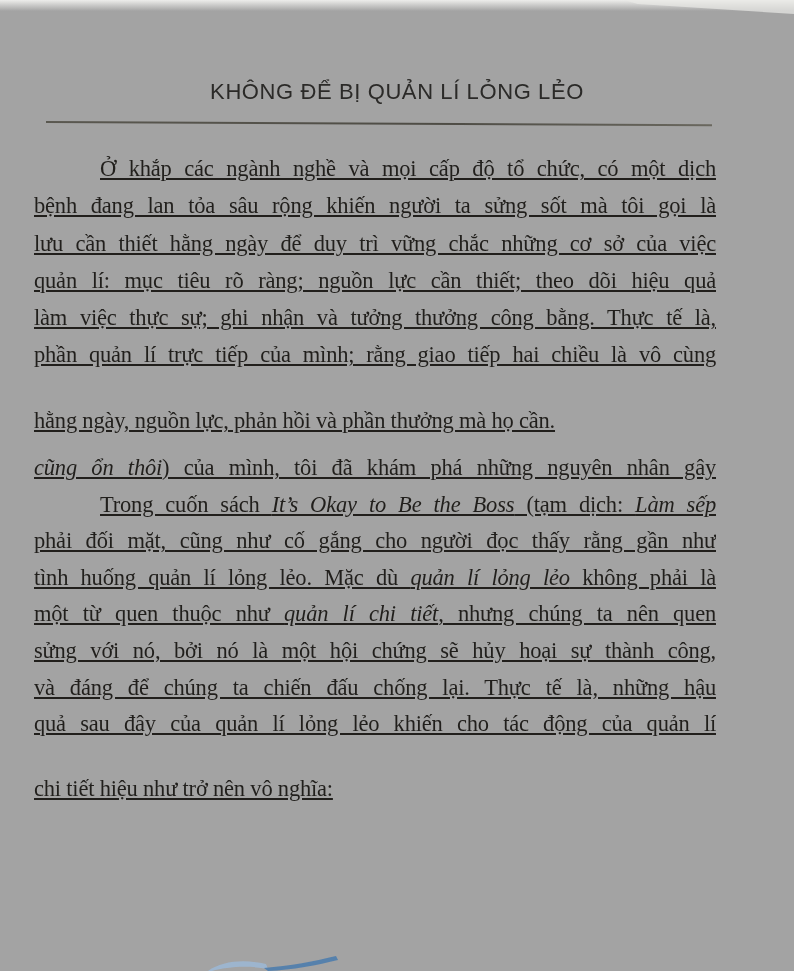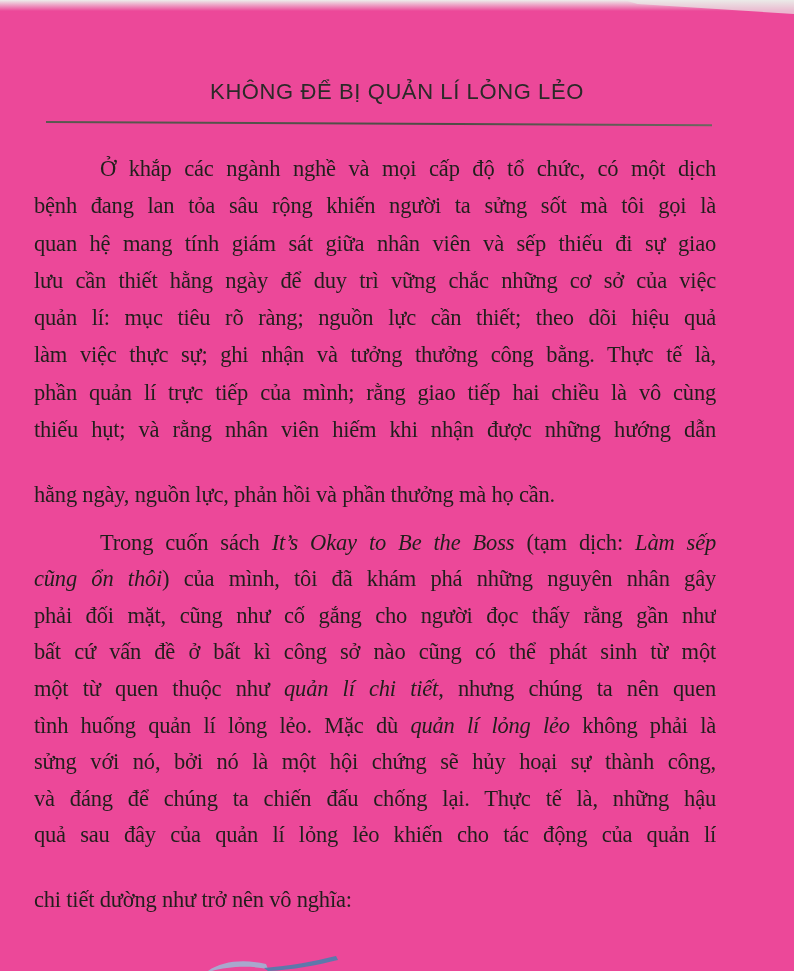--- a/index.html
+++ b/index.html
@@ -1,19 +1,19 @@
 <!DOCTYPE html>
 <html><head>
 <meta charset="utf-8">
 <style>
   html,body{margin:0;padding:0;background:#e8e8e6;}
   .page{
     position:relative;
     width:794px;height:971px;
-    background:#ec4899;
+    background:#a3a3a3;
     overflow:hidden;
     font-family:"Liberation Serif",serif;
   }
   
   .scan-edge{
     position:absolute;top:0;left:0;right:0;height:13px;
     background:linear-gradient(to bottom,#ededeb 0%,rgba(252,252,250,0) 85%);
     pointer-events:none;
   }
   .scan-edge-corner{
@@ -36,21 +36,21 @@
     background:linear-gradient(to right,#5a5850,#4e4c45 60%,#6a685f);
     transform:rotate(0.28deg);
     transform-origin:left center;
   }
   .body-text{
     position:absolute;left:34px;top:150px;width:682px;
     color:#211f1c;
     font-size:22.5px;
     letter-spacing:-0.2px;
   }
-  .para{margin:0;}
+  .para{margin:0;text-decoration:underline;}
   .para-0{--lh:37.3px;line-height:var(--lh);}
   .para-1{--lh:36.6px;line-height:var(--lh);margin-top:11px;}
   .line{
     height:var(--lh);
     overflow:hidden;
     text-align:justify;
     text-align-last:justify;
   }
   .line.indent{text-indent:66px;}
   .line.last{text-align-last:left;margin-top:28px;}
@@ -68,39 +68,36 @@
   <div class="scan-edge-corner"></div>
 
   <div class="running-head">KHÔNG ĐỂ BỊ QUẢN LÍ LỎNG LẺO</div>
 
   <div class="head-rule"></div>
 
   <div class="body-text">
       <div class="para para-0">
         <div class="line indent"><span>Ở khắp các ngành nghề và mọi cấp độ tổ chức, có một dịch</span></div>
         <div class="line"><span>bệnh đang lan tỏa sâu rộng khiến người ta sửng sốt mà tôi gọi là</span></div>
-        <div class="line"><span>quan hệ mang tính giám sát giữa nhân viên và sếp thiếu đi sự giao</span></div>
         <div class="line"><span>lưu cần thiết hằng ngày để duy trì vững chắc những cơ sở của việc</span></div>
         <div class="line"><span>quản lí: mục tiêu rõ ràng; nguồn lực cần thiết; theo dõi hiệu quả</span></div>
         <div class="line"><span>làm việc thực sự; ghi nhận và tưởng thưởng công bằng. Thực tế là,</span></div>
         <div class="line"><span>phần quản lí trực tiếp của mình; rằng giao tiếp hai chiều là vô cùng</span></div>
-        <div class="line"><span>thiếu hụt; và rằng nhân viên hiếm khi nhận được những hướng dẫn</span></div>
         <div class="line last"><span>hằng ngày, nguồn lực, phản hồi và phần thưởng mà họ cần.</span></div>
       </div>
       <div class="para para-1">
+        <div class="line"><span class="it">cũng ổn thôi</span><span>) của mình, tôi đã khám phá những nguyên nhân gây</span></div>
         <div class="line indent"><span>Trong cuốn sách </span><span class="it">It’s Okay to Be the Boss</span><span> (tạm dịch: </span><span class="it">Làm sếp</span></div>
-        <div class="line"><span class="it">cũng ổn thôi</span><span>) của mình, tôi đã khám phá những nguyên nhân gây</span></div>
         <div class="line"><span>phải đối mặt, cũng như cố gắng cho người đọc thấy rằng gần như</span></div>
-        <div class="line"><span>bất cứ vấn đề ở bất kì công sở nào cũng có thể phát sinh từ một</span></div>
+        <div class="line"><span>tình huống quản lí lỏng lẻo. Mặc dù </span><span class="it">quản lí lỏng lẻo</span><span> không phải là</span></div>
         <div class="line"><span>một từ quen thuộc như </span><span class="it">quản lí chi tiết</span><span>, nhưng chúng ta nên quen</span></div>
-        <div class="line"><span>tình huống quản lí lỏng lẻo. Mặc dù </span><span class="it">quản lí lỏng lẻo</span><span> không phải là</span></div>
         <div class="line"><span>sửng với nó, bởi nó là một hội chứng sẽ hủy hoại sự thành công,</span></div>
         <div class="line"><span>và đáng để chúng ta chiến đấu chống lại. Thực tế là, những hậu</span></div>
         <div class="line"><span>quả sau đây của quản lí lỏng lẻo khiến cho tác động của quản lí</span></div>
-        <div class="line last"><span>chi tiết dường như trở nên vô nghĩa:</span></div>
+        <div class="line last"><span>chi tiết hiệu như trở nên vô nghĩa:</span></div>
       </div>
     </div>
 
   <svg class="bottom-graphic" viewBox="0 0 136 15" xmlns="http://www.w3.org/2000/svg">
     <path d="M4,15 C18,5 40,3 62,8 L64,13 C44,9 22,11 8,15 Z" opacity="0.85" fill="#9cb8d6"></path>
     <path d="M60,12 C85,10 112,5 132,0 L134,4 C114,9 88,14 64,15 Z" opacity="0.9" fill="#4e7dad"></path>
   </svg>
 
 </div>
 

